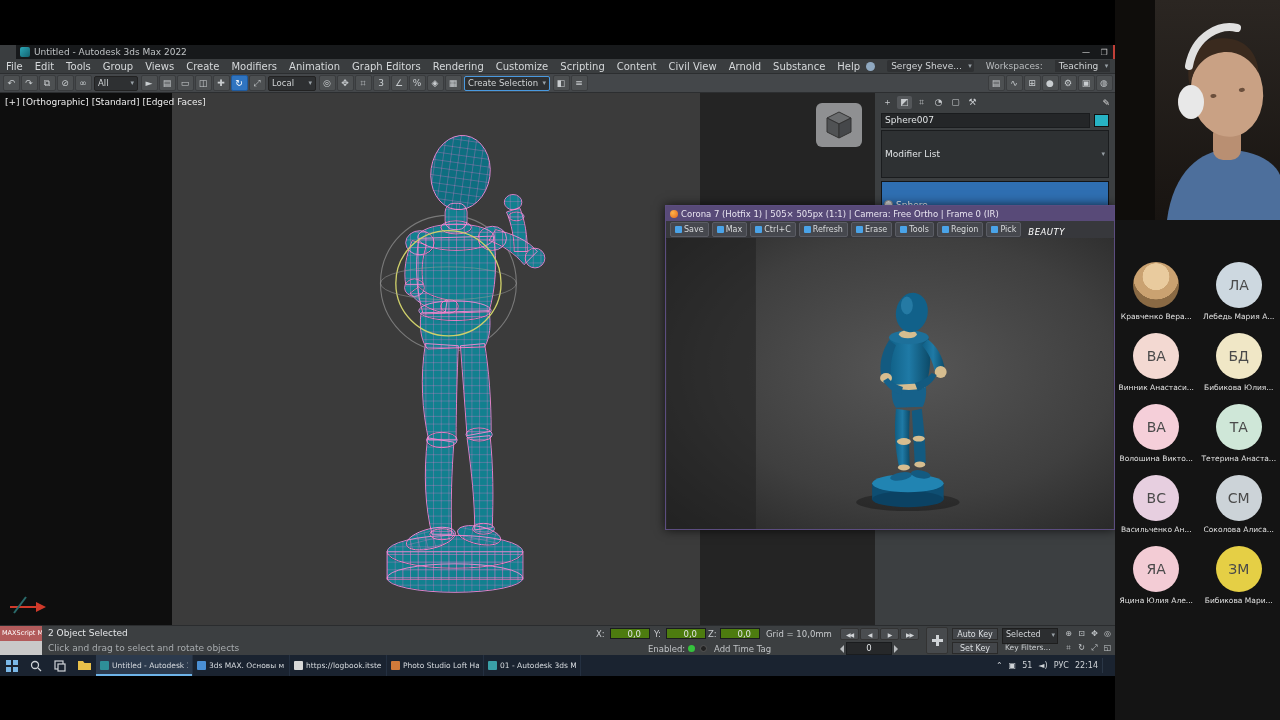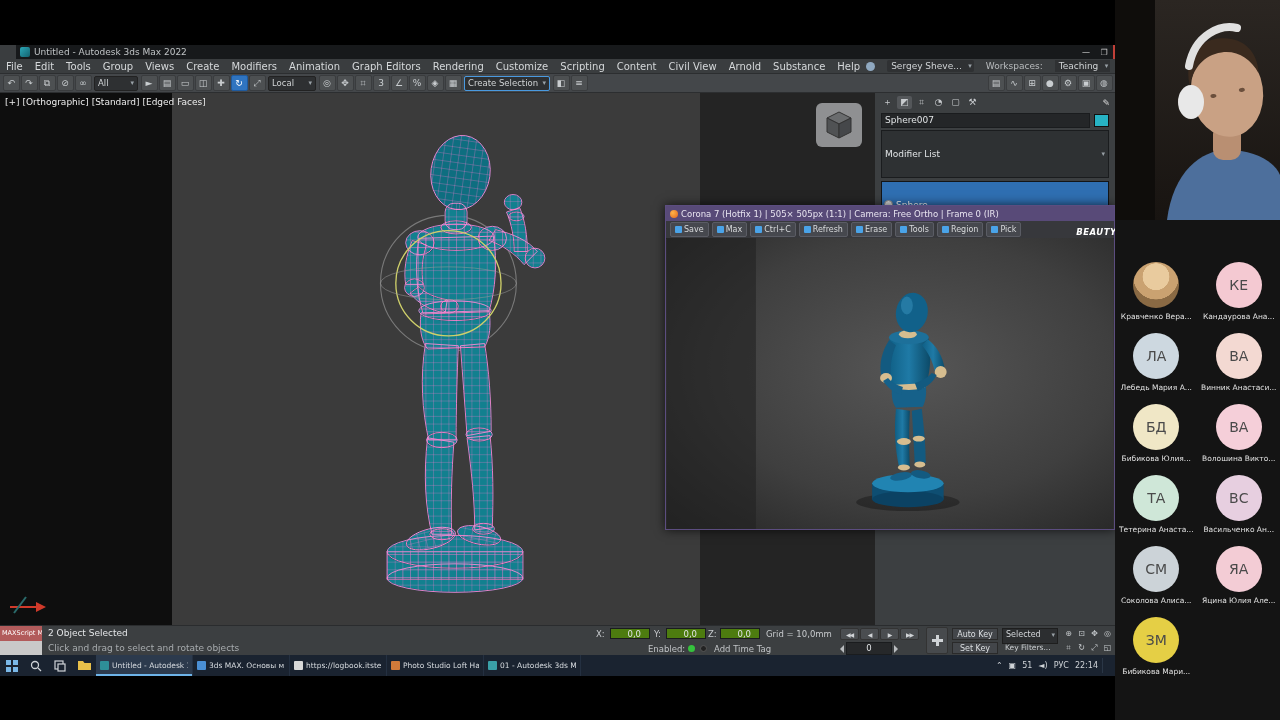--- a/index.html
+++ b/index.html
@@ -57,21 +57,21 @@
   
   .corona{position:absolute;left:665px;top:160px;width:450px;height:325px;border:1px solid #5c4d80;box-sizing:border-box;box-shadow:0 0 10px rgba(0,0,0,.7);background:#333;}
   .corona-title{height:15px;background:#584a78;display:flex;align-items:center;gap:3px;padding:0 4px;}
   .c-logo{width:8px;height:8px;border-radius:50%;background:radial-gradient(circle at 35% 35%,#ffb347,#e2641e);flex:none;}
   .ct{font-size:8.5px;color:#e8e4f0;white-space:nowrap;overflow:hidden;}
   #corona-buttons{height:17px;background:#37383c;display:flex;align-items:center;gap:3px;padding:0 4px;border-bottom:1px solid #222;}
   .c-btn{height:13px;background:#46484e;border:1px solid #5a5c64;border-radius:2px;display:flex;align-items:center;gap:2px;padding:0 4px;}
   .c-btn i{width:7px;height:7px;background:#4aa3e8;border-radius:1px;}
   .c-btn span{font-size:8px;color:#d8dadc;white-space:nowrap;}
   .c-beauty{padding:0 4px;}
-  .c-beauty span{font-size:8.5px;color:#fff;font-style:italic;font-weight:bold;letter-spacing:.5px;margin-left:48px;}
+  .c-beauty span{font-size:8.5px;color:#fff;font-style:italic;font-weight:normal;letter-spacing:.5px;}
   .corona-view{position:absolute;left:0;top:32px;width:448px;height:291px;overflow:hidden;}
   
   .statusbar{position:absolute;left:0;top:580px;width:100%;height:30px;background:#3c3f41;border-top:1px solid #2a2c2e;box-sizing:border-box;}
   .mxs{position:absolute;left:0;top:0;width:42px;height:30px;}
   .mxs-a{height:15px;background:#b25b5b;color:#fff;font-size:6.5px;line-height:15px;padding-left:2px;white-space:nowrap;overflow:hidden;}
   .mxs-b{height:14px;background:#c9c9c9;}
   .sb-sel{position:absolute;left:48px;top:2px;font-size:9px;color:#e4e6e8;}
   .sb-hint{position:absolute;left:48px;top:17px;font-size:9px;color:#a8acaf;}
   .sb-lab{position:absolute;top:3px;font-size:8.5px;color:#c8cbce;}
   .sb-field{position:absolute;top:2px;width:40px;height:11px;background:#4d7c0f;border:1px solid #1a1c1e;color:#dfe2e4;font-size:8.5px;line-height:11px;text-align:right;padding-right:8px;box-sizing:border-box;}
@@ -520,24 +520,20 @@
       <ellipse cx="76" cy="102" rx="13" ry="17" fill="#e8e8e8"></ellipse>
     </svg>
   </div>
 
   <div class="sidebar" id="participants">
       <div class="pt-cell">
         <div class="pt-avatar pt-photo"></div>
         <div class="pt-name">Кравченко Вера...</div>
       </div>
       <div class="pt-cell">
-        <div class="pt-avatar" style="background: rgb(244, 201, 210);">КЕ</div>
-        <div class="pt-name">Кандаурова Ана...</div>
-      </div>
-      <div class="pt-cell">
         <div class="pt-avatar" style="background: rgb(205, 216, 224);">ЛА</div>
         <div class="pt-name">Лебедь Мария А...</div>
       </div>
       <div class="pt-cell">
         <div class="pt-avatar" style="background: rgb(243, 217, 210);">ВА</div>
         <div class="pt-name">Винник Анастаси...</div>
       </div>
       <div class="pt-cell">
         <div class="pt-avatar" style="background: rgb(240, 231, 198);">БД</div>
         <div class="pt-name">Бибикова Юлия...</div>

